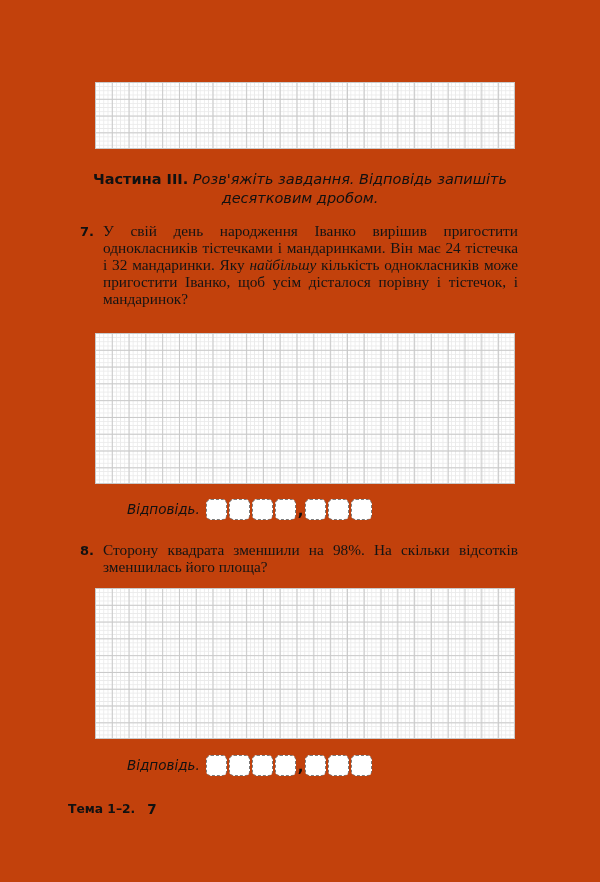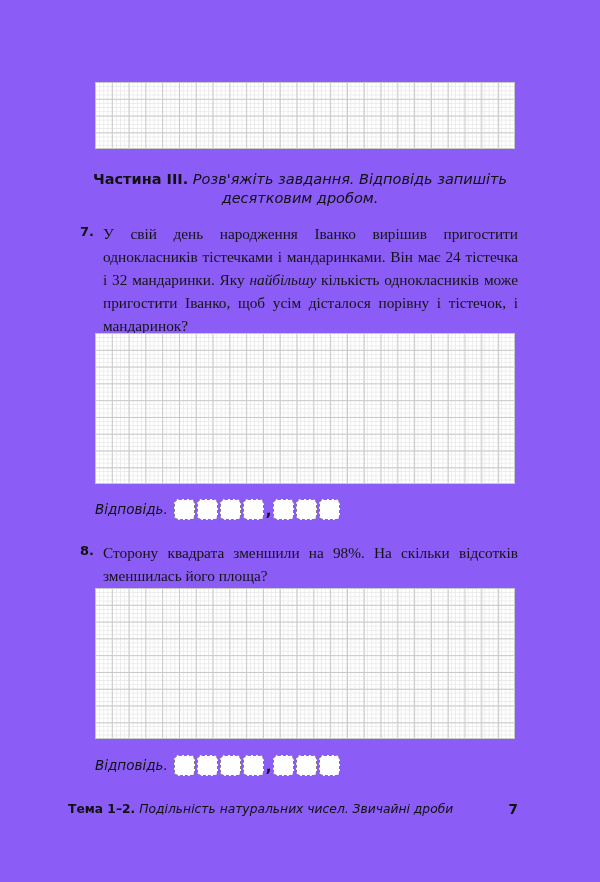--- a/index.html
+++ b/index.html
@@ -11,21 +11,21 @@
     width: 600px;
     height: 882px;
     position: relative;
     font-family: "Liberation Serif", serif;
     color: #1a1a1a;
     overflow: hidden;
   }
   .page {
     position: absolute;
     inset: 0;
-    background: #8b5cf6;
+    background: #c2410c;
     text-decoration: underline;
   }
 
   
   .grid {
     position: absolute;
     box-sizing: border-box;
     background-color: #ffffff;
     background-image:
       linear-gradient(to right,  #c9c9c9 1px, transparent 1px),
@@ -77,21 +77,21 @@
     font-family: "DejaVu Sans", sans-serif;
     font-weight: bold;
     font-size: 13px;
     line-height: 20.5px;
     color: #111111;
   }
   .task-text {
     margin-left: 35px;
     font-family: "Liberation Serif", serif;
     font-size: 15.3px;
-    line-height: 23px;
+    line-height: 17px;
     text-align: justify;
     text-justify: inter-word;
     color: #141414;
     hyphens: manual;
   }
   .task-text i { font-style: italic; }
 
   #task-7 { left: 68px; top: 222px; width: 450px; }
   #task-8 { left: 68px; top: 541px; width: 450px; }
 
@@ -105,20 +105,21 @@
   #answer-7 { left: 95px; top: 496px; }
   #answer-8 { left: 95px; top: 752px; }
 
   .answer-label {
     font-family: "DejaVu Sans", sans-serif;
     font-style: italic;
     font-size: 13.5px;
     color: #111111;
     margin-right: 6px;
     white-space: nowrap;
+    margin-left: 32px;
   }
   .answer-boxes {
     display: flex;
     align-items: center;
   }
   .ans-cell {
     width: 21px;
     height: 21px;
     border: 1px dashed #7a7a7a;
     border-radius: 5px;
@@ -219,17 +220,16 @@
       <span class="ans-cell"></span>
       <span class="ans-comma">,</span>
       <span class="ans-cell"></span>
       <span class="ans-cell"></span>
       <span class="ans-cell"></span>
     </span>
   </div>
 
   <div id="footer">
     <span class="f-theme">Тема 1–2.</span>
-    <span class="f-title">Подільність натуральних чисел. Звичайні дроби</span>
     <span class="f-page">7</span>
   </div>
 
 </div>
 
 </body></html>

